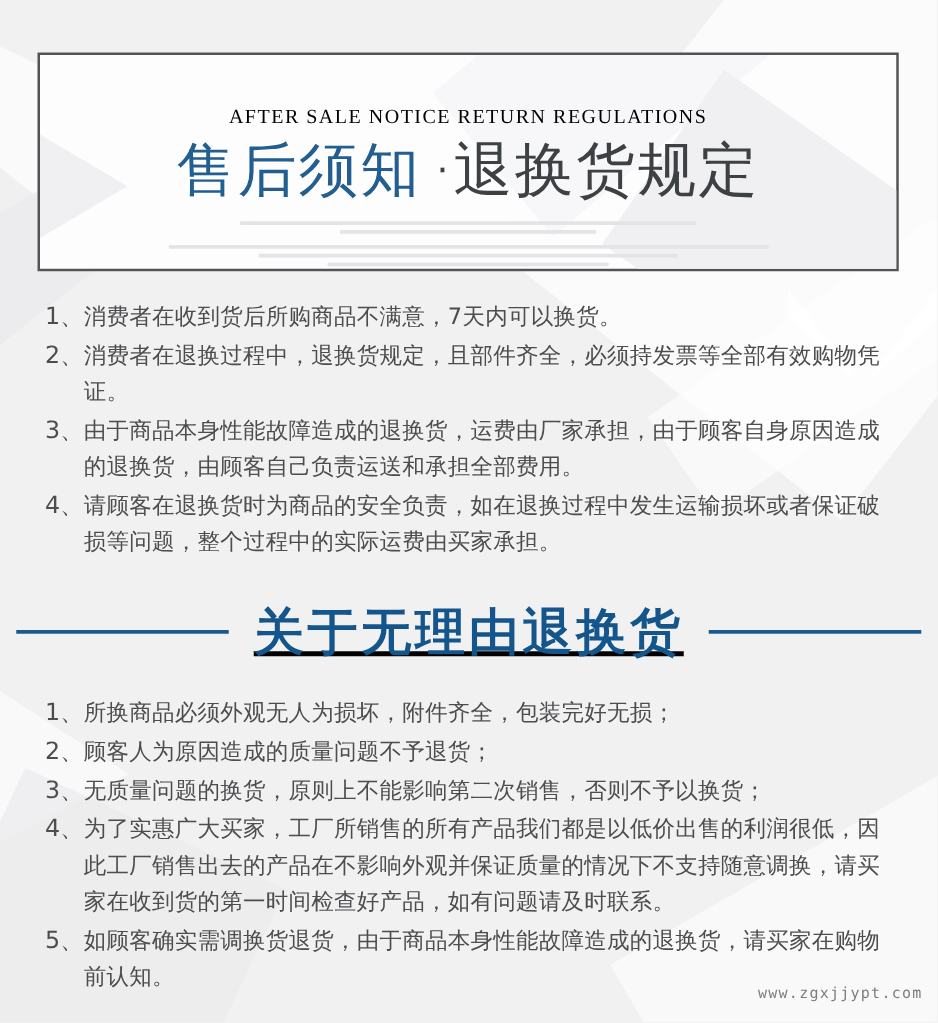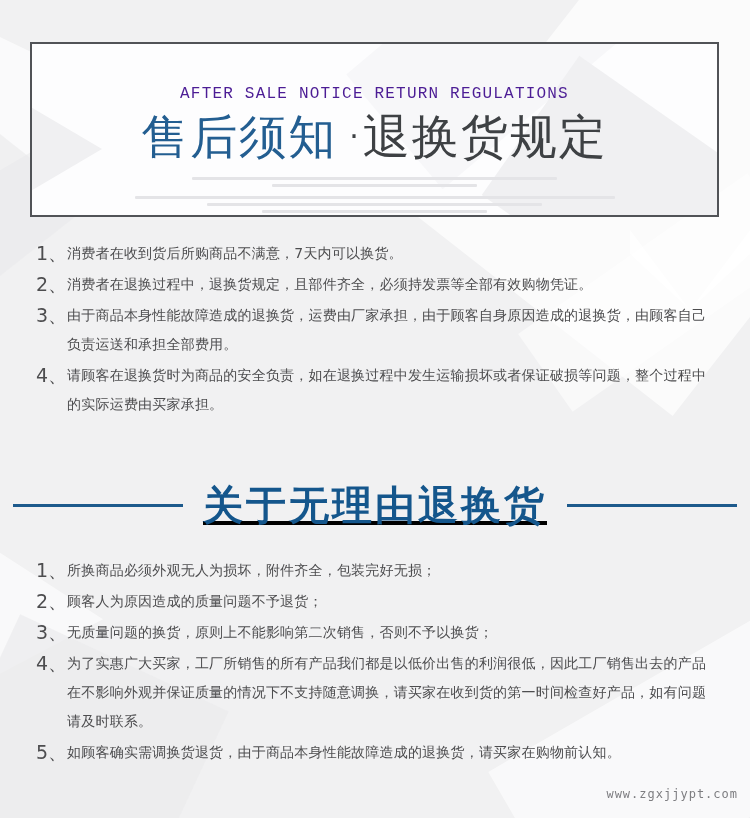--- a/index.html
+++ b/index.html
@@ -38,22 +38,22 @@
     text-align: center;
   }
   .box-decor { position: absolute; z-index: 0; }
   .bd-left   { left: -40px; top: 40px; width: 110px; height: 130px; background: #f0f0f2; clip-path: polygon(0 0, 100% 50%, 0 100%); }
   .bd-br     { right: -50px; bottom: -70px; width: 260px; height: 170px; background: #f0f0f2; transform: rotate(35deg); }
   .bd-tr     { right: 40px; top: -90px; width: 320px; height: 150px; background: #f7f7f9; transform: rotate(-40deg); }
   .header-content { position: relative; z-index: 1; padding-top: 41px; }
   .subtitle-en {
     font-size: 16px;
     letter-spacing: 1.2px;
-    color: #4c1d95;
-    font-family: Liberation Mono, monospace;
+    color: #000000;
+    font-family: Liberation Serif, serif;
   }
   .main-title {
     margin-top: 6px;
     font-size: 47px;
     font-weight: 400;
     letter-spacing: 2px;
     line-height: 56px;
     white-space: nowrap;
   }
   .title-primary { color: #235e91; }
@@ -71,21 +71,21 @@
   .rule-list-2 { top: 556px; }
   .rule-item { display: flex; margin-bottom: 2px; }
   .rule-num {
     flex: 0 0 30px;
     font-size: 19px;
     line-height: 29px;
     color: #4d4d4f;
   }
   .rule-text {
     flex: 1;
-    font-size: 14px;
+    font-size: 18px;
     line-height: 29px;
     color: #4d4d4f;
     letter-spacing: 0.2px;
   }
 
   
   .section-heading {
     position: absolute;
     left: 0; top: 478px;
     width: 750px;

